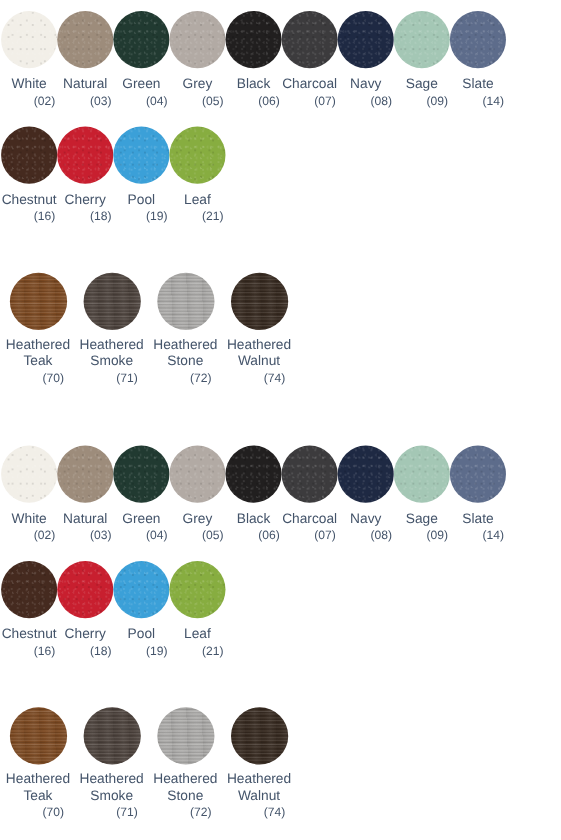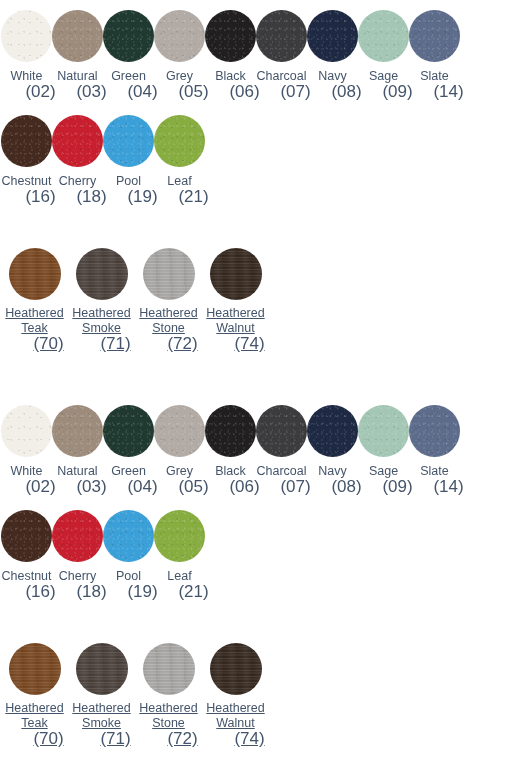--- a/index.html
+++ b/index.html
@@ -31,21 +31,20 @@
   }
   .swatch-item {
     width: 51px;
     display: flex;
     flex-direction: column;
     align-items: center;
     box-sizing: border-box;
   }
   .swatch-item.wide {
     width: 67px;
-    text-decoration: underline;
   }
   .swatch-disc-wrap {
     width: 51px;
     height: 52px;
     display: flex;
     align-items: center;
     justify-content: center;
   }
   .swatch-item.wide .swatch-disc-wrap {
     width: 67px;
@@ -102,21 +101,21 @@
   }
   .swatch-label {
     margin-top: 6px;
     font-size: 12.5px;
     line-height: 16px;
     text-align: center;
     color: #44546a;
     white-space: nowrap;
   }
   .swatch-code {
-    font-size: 17px;
+    font-size: 11px;
     line-height: 16px;
     text-align: center;
     color: #44546a;
     margin-left: 28px;
   }
   .swatch-label.multiline {
     white-space: normal;
     line-height: 15px;
   }
 </style>

